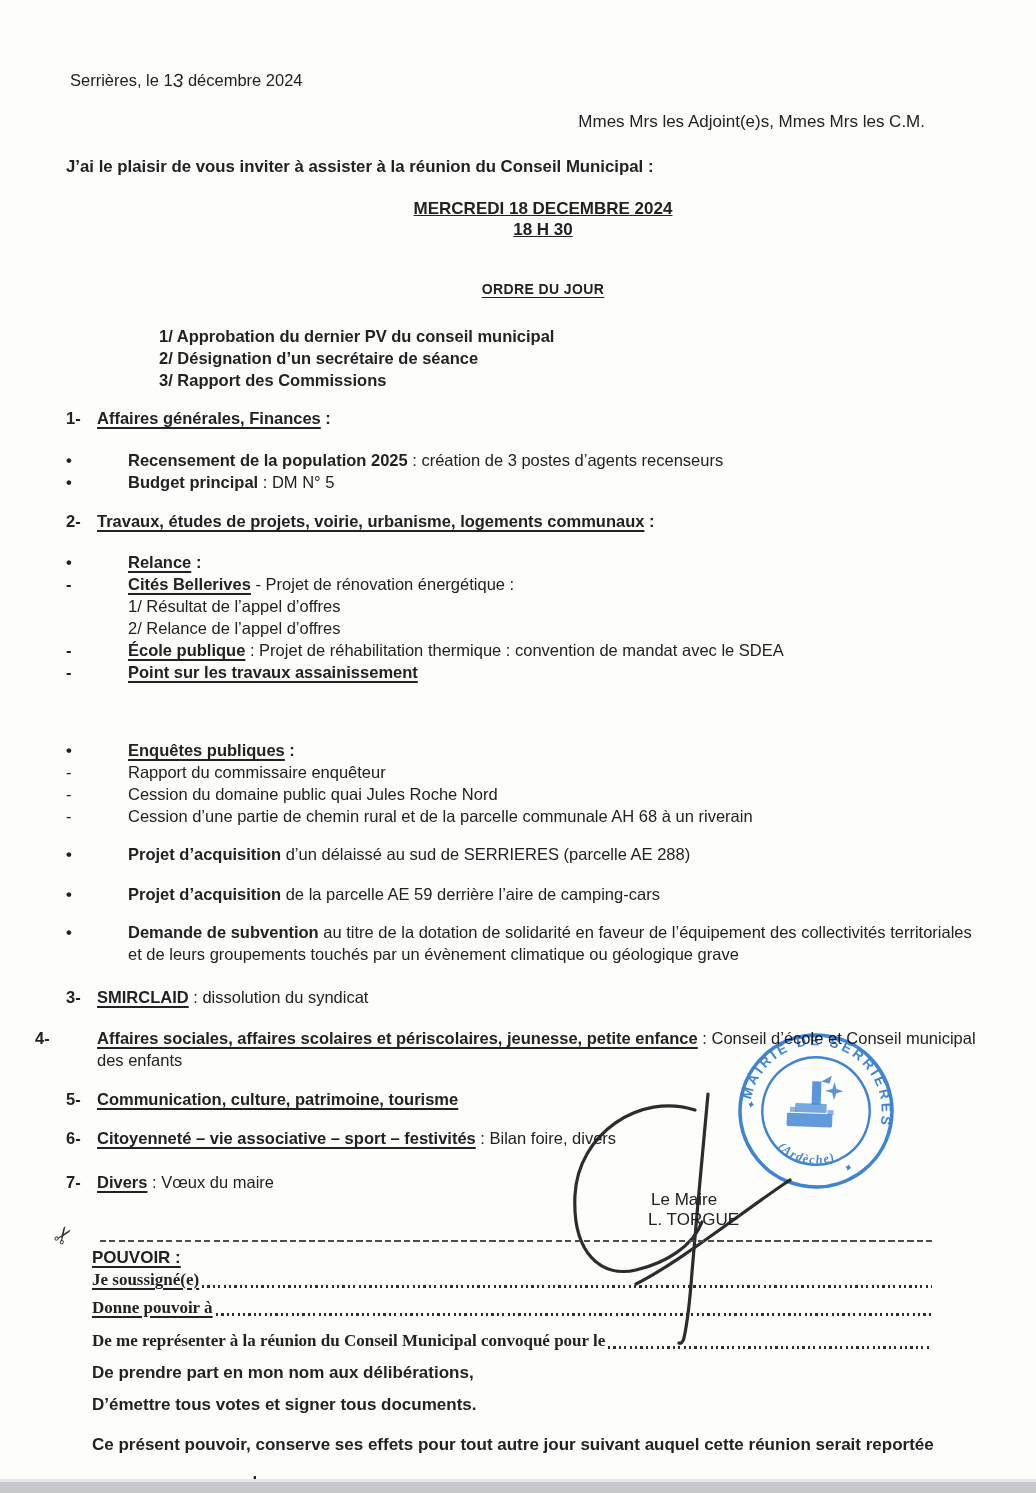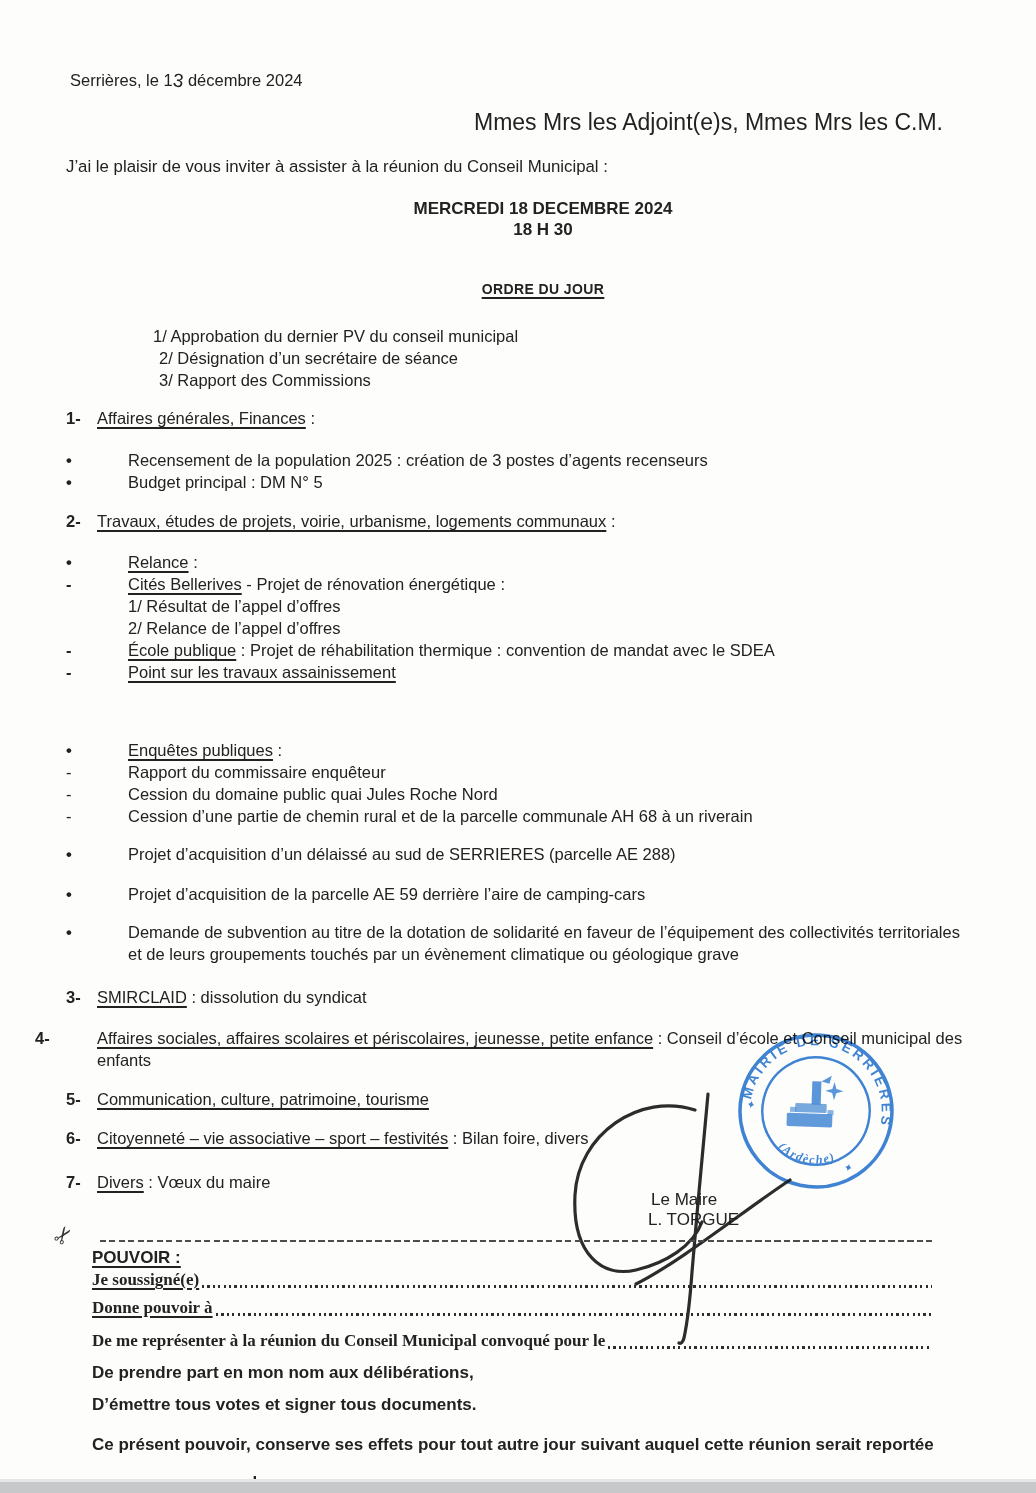--- a/index.html
+++ b/index.html
@@ -1,26 +1,26 @@
 <!DOCTYPE html>
 <html><head>
 <meta charset="utf-8">
 <style>
   html,body{margin:0;padding:0;background:#ffffff;}
   .page{position:relative;width:1036px;height:1493px;background:#fdfdfc;
         font-family:"Liberation Sans",sans-serif;color:#222;overflow:hidden;}
   .ln{position:absolute;font-size:16.5px;line-height:22px;white-space:nowrap;}
   .wrap{white-space:normal;}
-  .b{font-weight:normal;}
+  .b{font-weight:bold;}
   .u{text-decoration:underline;text-decoration-thickness:1.8px;text-underline-offset:3px;}
   .num{display:inline-block;width:31px;font-weight:bold;}
   .hang{padding-left:31px;text-indent:-31px;}
   .glyph{display:inline-block;width:31px;font-weight:bold;}
   .center{position:absolute;left:90px;right:40px;text-align:center;font-weight:bold;
-          font-size:17px;line-height:21px;}
+          font-size:17px;line-height:21px;text-decoration:underline;}
   .hand{display:inline-block;font-size:19px;transform:rotate(7deg) translateY(1px);}
   .sig-label{position:absolute;font-size:17px;line-height:20px;white-space:nowrap;}
   .cutline{position:absolute;left:100px;right:104px;top:1240px;height:2px;
            background:repeating-linear-gradient(90deg,#4d4d4d 0 6px,transparent 6px 9.5px);}
   .scissors{position:absolute;left:54px;top:1222px;font-size:23px;color:#333;
             transform:rotate(-55deg);}
   .pv{position:absolute;left:92px;font-size:17px;font-weight:bold;line-height:22px;white-space:nowrap;}
   .pvflex{position:absolute;left:92px;right:104px;display:flex;align-items:flex-end;
           font-size:17px;font-weight:bold;line-height:22px;}
   .pvflex .lbl{white-space:nowrap;font-family:Liberation Serif, serif;}
@@ -32,30 +32,30 @@
   .bottom-edge{position:absolute;left:0;right:0;bottom:0;height:11px;background:#c7c8c9;}
   .bottom-edge::before{content:"";position:absolute;left:0;right:0;top:-3px;height:3px;background:#e6e6e6;}
 </style>
 </head>
 <body>
 
 <div class="page">
 
   <div class="ln" style="top:69px;left:70px"><span>Serrières, le 1</span><span class="hand">3</span><span> décembre 2024</span></div>
 
-  <div class="ln" style="top:111px;right:93px;font-size:23px">Mmes Mrs les Adjoint(e)s, Mmes Mrs les C.M.</div>
+  <div class="ln" style="top:111px;right:111px;font-size:17px">Mmes Mrs les Adjoint(e)s, Mmes Mrs les C.M.</div>
 
   <div class="ln b" style="top:156px;left:66px;font-size:16.8px">J’ai le plaisir de vous inviter à assister à la réunion du Conseil Municipal :</div>
 
   <div class="center" style="top:198px">MERCREDI 18 DECEMBRE 2024</div>
   <div class="center" style="top:219px">18 H 30</div>
 
   <div class="center u" style="top:279px;font-size:14px;letter-spacing:.4px">ORDRE DU JOUR</div>
 
-  <div class="ln b" style="top:325px;left:153px">1/ Approbation du dernier PV du conseil municipal</div>
+  <div class="ln b" style="top:325px;left:159px">1/ Approbation du dernier PV du conseil municipal</div>
   <div class="ln b" style="top:347px;left:159px">2/ Désignation d’un secrétaire de séance</div>
   <div class="ln b" style="top:369px;left:159px">3/ Rapport des Commissions</div>
 
   <div class="ln" style="top:407px;left:66px"><span class="num">1-</span><span class="b u">Affaires générales, Finances</span><span class="b"> :</span></div>
   <div class="ln hang" style="top:449px;left:97px"><span class="glyph">•</span><span class="b">Recensement de la population 2025</span><span> : création de 3 postes d’agents recenseurs</span></div>
   <div class="ln hang" style="top:471px;left:97px"><span class="glyph">•</span><span class="b">Budget principal</span><span> : DM N° 5</span></div>
 
   <div class="ln" style="top:510px;left:66px"><span class="num">2-</span><span class="b u">Travaux, études de projets, voirie, urbanisme, logements communaux</span><span class="b"> :</span></div>
 
   <div class="ln hang" style="top:551px;left:97px"><span class="glyph">•</span><span class="b u">Relance</span><span class="b"> :</span></div>

